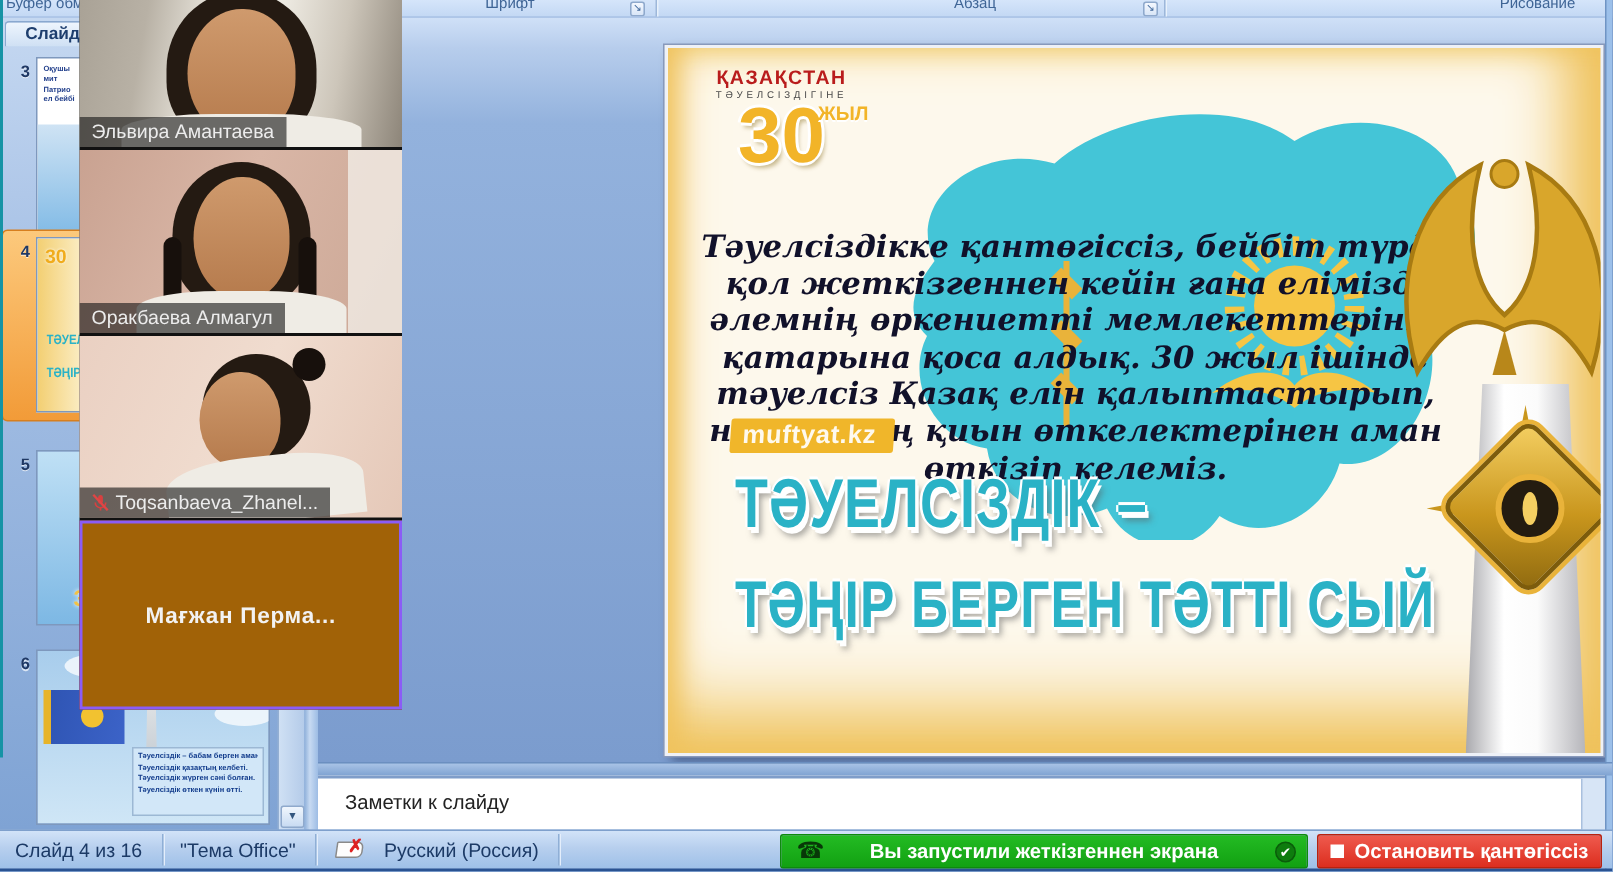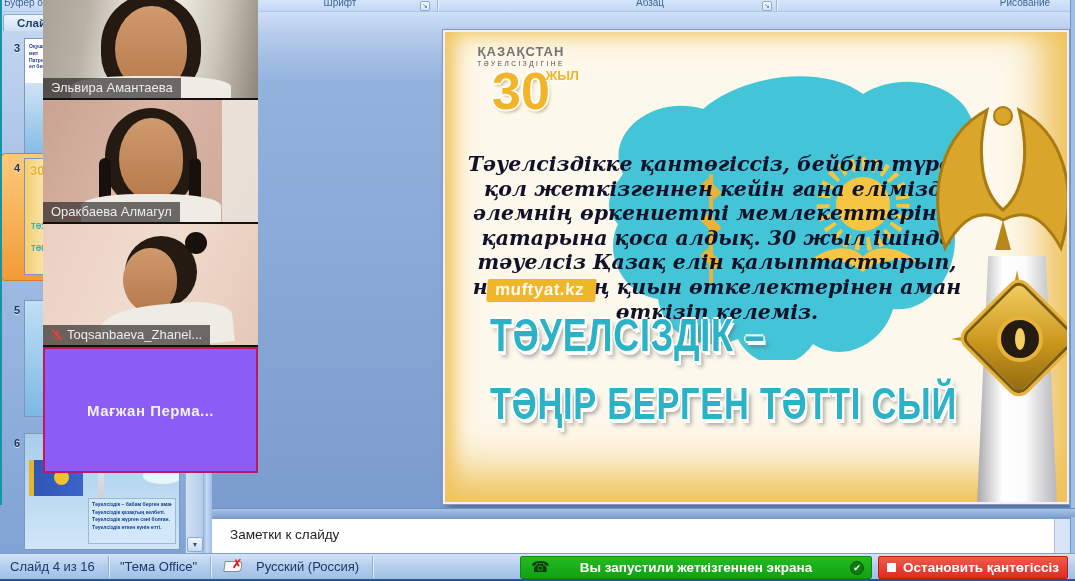--- a/index.html
+++ b/index.html
@@ -71,21 +71,21 @@
     background:#9cc0ea; border-left:1px solid #6f94c4; }
   
   .slide { position:absolute; left:231px; top:18px; width:626px; height:474px;
     background:#fdf8ec; border:2px solid #eef1f7; outline:1px solid #8899bb;
     box-shadow:4px 4px 7px rgba(20,30,70,.45),
       inset 14px 0 18px -6px #f0c35e, inset -34px 0 40px -10px #efc25c,
       inset 0 -44px 48px -14px #efc35c, inset 0 12px 16px -8px #f7e5ac;
     overflow:hidden; }
   .map-svg { position:absolute; left:118px; top:22px; width:446px; height:306px; }
   .logo { position:absolute; left:16px; top:12px; width:120px; text-align:center; }
-  .logo .l1 { font-size:13px; font-weight:bold; color:#737373; letter-spacing:1px; }
+  .logo .l1 { font-size:13px; font-weight:bold; color:#b91c1c; letter-spacing:1px; }
   .logo .l2 { font-size:6.5px; color:#4a4a4a; letter-spacing:2.5px; margin-top:1px; }
   .logo .l3 { font-size:52px; line-height:48px; font-weight:bold; color:#f2b428;
     text-shadow:-2px 0 #fff,2px 0 #fff,0 -2px #fff,0 2px #fff,2px 3px 3px rgba(120,90,0,.4); }
   .logo .l4 { position:absolute; right:2px; top:24px; font-size:13px; font-weight:bold;
     color:#f2b428; text-shadow:0 1px 0 #fff; }
   .s-title { position:absolute; left:95px; top:22px; width:430px; text-align:center;
     font-family:"DejaVu Serif", serif; font-style:italic; font-weight:bold;
     font-size:29px; line-height:1.3; color:#1d2d7a; text-shadow:1px 2px 2px rgba(60,60,90,.35); }
   .s-body { position:absolute; left:14px; top:120px; width:516px; text-align:center;
     font-family:"DejaVu Serif", serif; font-style:italic; font-weight:bold;
@@ -106,26 +106,26 @@
   .diamond { position:absolute; left:24px; top:26px; width:84px; height:84px;
     transform:rotate(45deg); background:linear-gradient(135deg,#f4cf62,#c9961d 55%,#8f6a10);
     border:3px solid #7d5c0c; border-radius:10px; box-shadow:0 0 0 3px #e9b33a; }
   .crown .core { position:absolute; left:44px; top:46px; width:46px; height:46px; border-radius:50%;
     background:#241c10; border:4px solid #e9b33a; }
   .crown .dot { position:absolute; left:62px; top:58px; width:10px; height:22px; border-radius:50%;
     background:#f4cf62; }
   .spike { position:absolute; width:10px; height:26px; background:#c9961d;
     clip-path:polygon(50% 0,100% 100%,0 100%); }
   
-  .zoomwin { position:absolute; left:43px; top:0; width:215px; height:473px; background:#111; z-index:50;text-align:right; }
+  .zoomwin { position:absolute; left:53px; top:0; width:215px; height:473px; background:#111; z-index:50;text-align:right; }
   .tile { position:absolute; left:0; width:215px; overflow:hidden; background:#1c1c1c; }
   .t1 { top:0; height:98px; background:linear-gradient(100deg,#a9a296 0%,#b8b1a5 20%,#e7e3da 38%,#efece4 58%,#cdc6ba 78%,#8d8579 100%); }
   .t2 { top:100px; height:122px; background:linear-gradient(115deg,#c9a291 0%,#d9b6a6 45%,#cba795 100%); }
   .t3 { top:224px; height:121px; background:linear-gradient(115deg,#ead0c2,#f0dccf 50%,#e5c8b8); }
-  .t4 { top:347px; height:126px; background:#8b5cf6; border:2px solid #be185d;
+  .t4 { top:347px; height:126px; background:#a16207; border:2px solid #8b5cf6;
     display:flex; align-items:center; justify-content:center; }
   .t4 .pname { color:#f2f2f2; font-size:15px; font-weight:bold; letter-spacing:.5px; }
   .hair { position:absolute; background:#241a12; border-radius:50% 50% 42% 42%; }
   .face { position:absolute; background:linear-gradient(180deg,#cf9a6d,#b57a4c); border-radius:50% 48% 46% 50%; }
   .torso { position:absolute; background:#efece5; border-radius:40% 40% 0 0; }
   .braid { position:absolute; width:12px; height:60px; background:#17100c; border-radius:8px; }
   .curtain { position:absolute; right:0; top:0; width:36px; height:100%; background:rgba(242,238,232,.78); }
   .bun { position:absolute; width:22px; height:22px; border-radius:50%; background:#17100c; }
   .vlabel { position:absolute; left:0; bottom:0; background:rgba(25,25,25,.62); color:#ececec;
     font-size:13px; padding:2px 8px 3px; display:flex; align-items:center; gap:4px; white-space:nowrap; }

